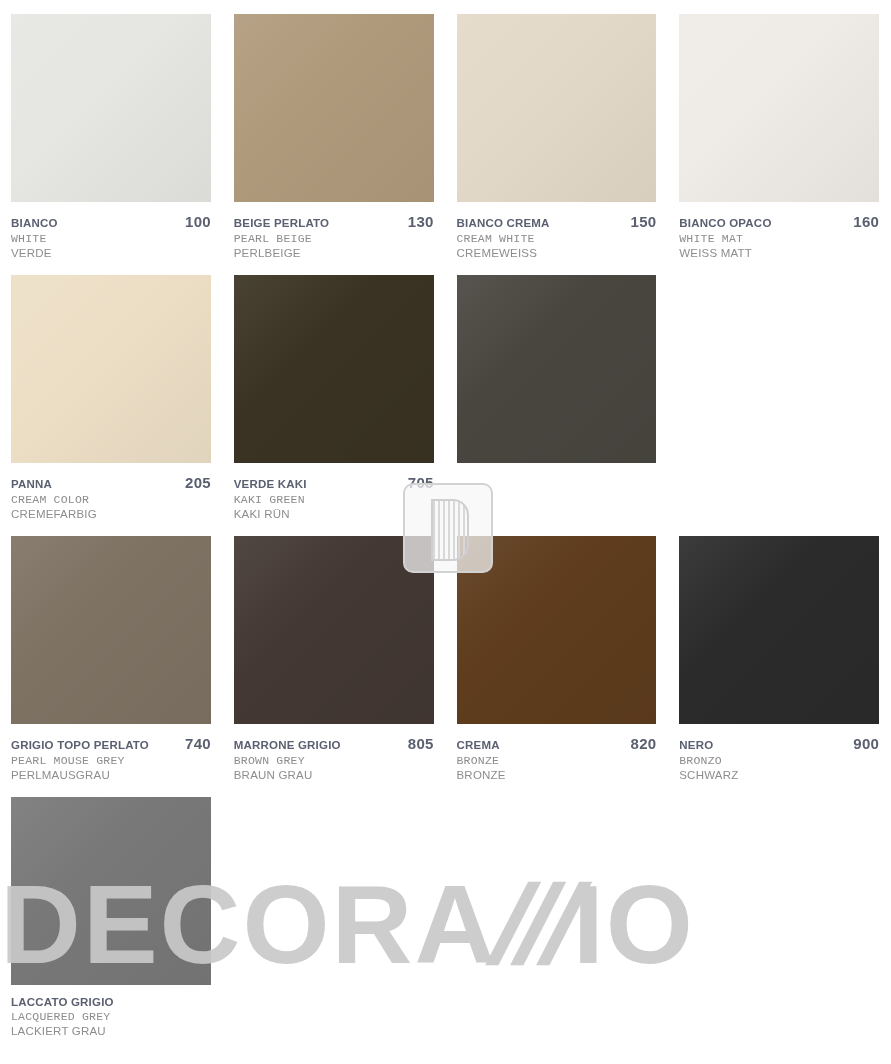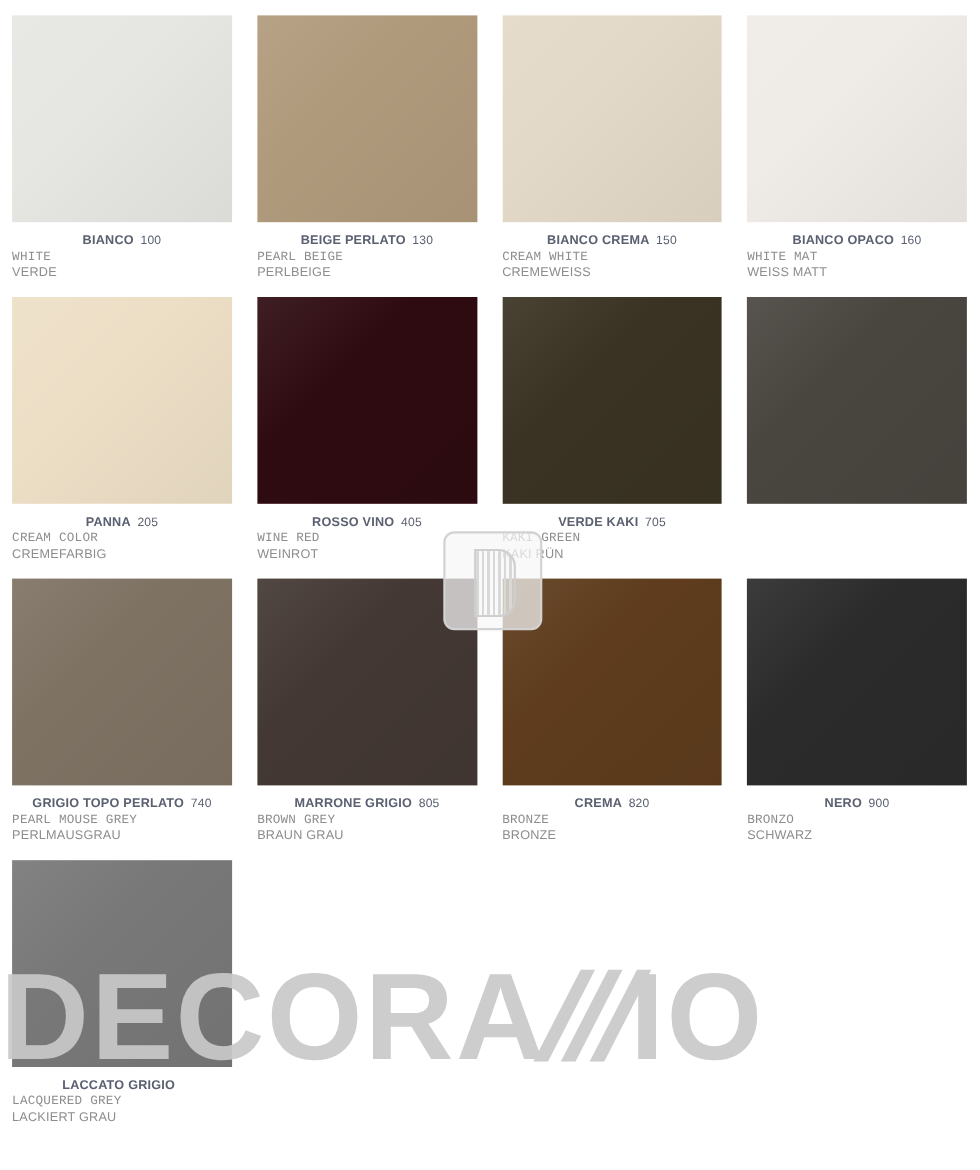--- a/index.html
+++ b/index.html
@@ -34,33 +34,33 @@
     overflow:hidden;
   }
   .swatch .sheen{
     position:absolute;inset:0;
     background:linear-gradient(135deg,rgba(255,255,255,.08) 0%,rgba(255,255,255,0) 38%,rgba(0,0,0,.05) 100%);
     pointer-events:none;
   }
   .meta{padding-top:11px;}
   .line1{
     display:flex;
-    justify-content:center;
+    justify-content:space-between;
     align-items:baseline;
   }
   .nm-it{
     font-size:11.5px;
     font-weight:bold;
     color:#5a6070;
     letter-spacing:.2px;
     white-space:nowrap;
   }
   .code{
-    font-size:11px;
-    font-weight:normal;
+    font-size:15px;
+    font-weight:bold;
     color:#5a6070;
     letter-spacing:.2px;
     padding-left:6px;
   }
   .nm-en,.nm-de{
     font-size:11.5px;
     color:#8d8d8d;
     letter-spacing:.2px;
     line-height:15px;
     white-space:nowrap;
@@ -172,33 +172,20 @@
         <div class="meta">
           <div class="line1">
             <span class="nm-it">PANNA</span>
             <span class="code">205</span>
           </div>
           <div class="nm-en">CREAM COLOR</div>
           <div class="nm-de">CREMEFARBIG</div>
         </div>
       </div>
       <div class="cell">
-        <div class="swatch" style="background: rgb(46, 11, 17);">
-          <span class="sheen"></span>
-        </div>
-        <div class="meta">
-          <div class="line1">
-            <span class="nm-it">ROSSO VINO</span>
-            <span class="code">405</span>
-          </div>
-          <div class="nm-en">WINE RED</div>
-          <div class="nm-de">WEINROT</div>
-        </div>
-      </div>
-      <div class="cell">
         <div class="swatch" style="background: rgb(58, 51, 35);">
           <span class="sheen"></span>
         </div>
         <div class="meta">
           <div class="line1">
             <span class="nm-it">VERDE KAKI</span>
             <span class="code">705</span>
           </div>
           <div class="nm-en">KAKI GREEN</div>
           <div class="nm-de">KAKI RÜN</div>

